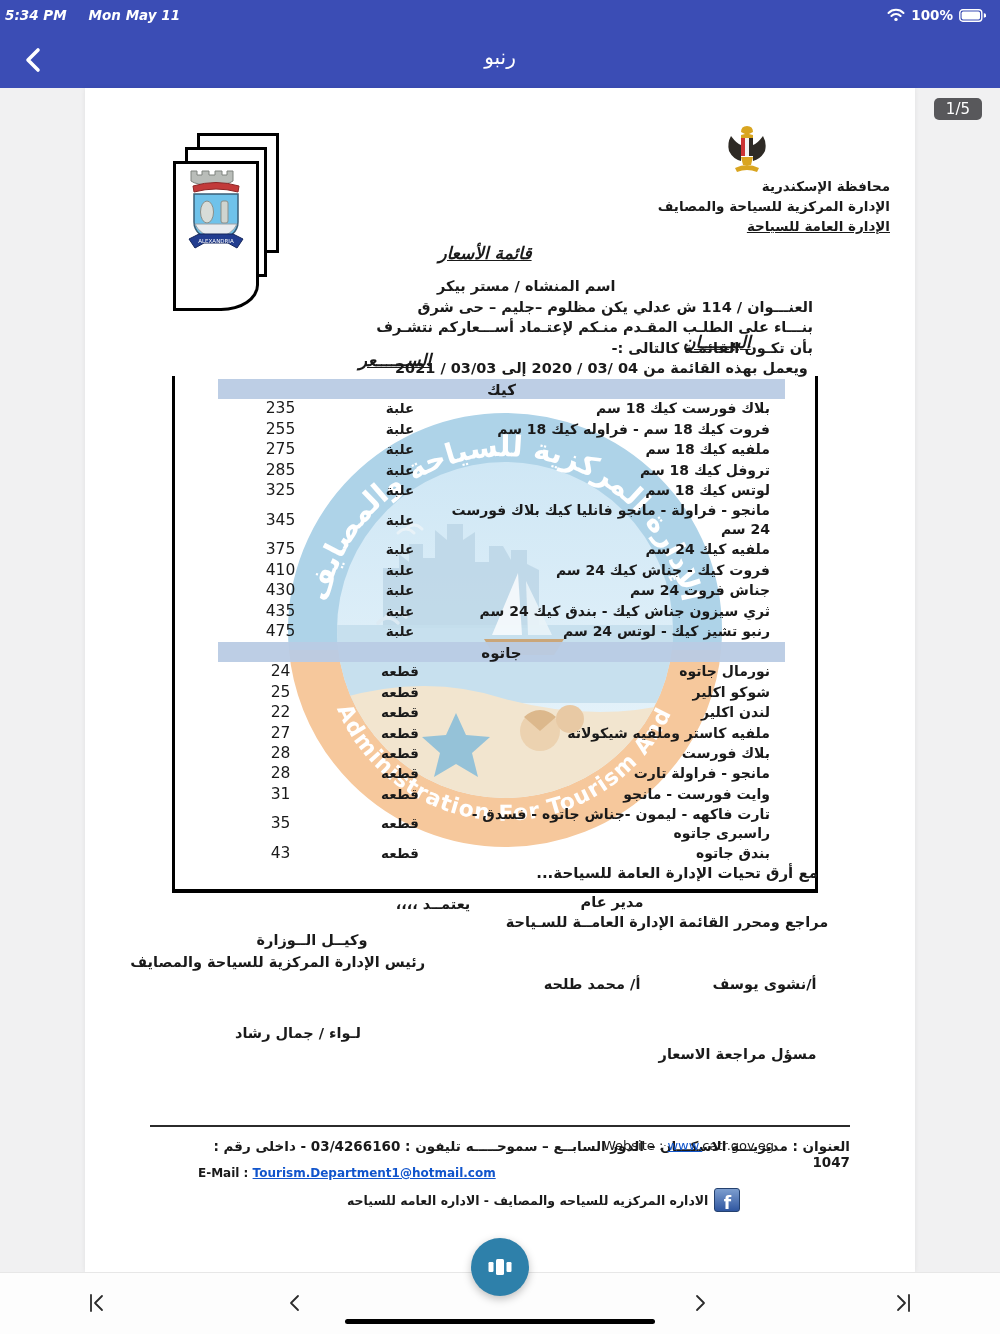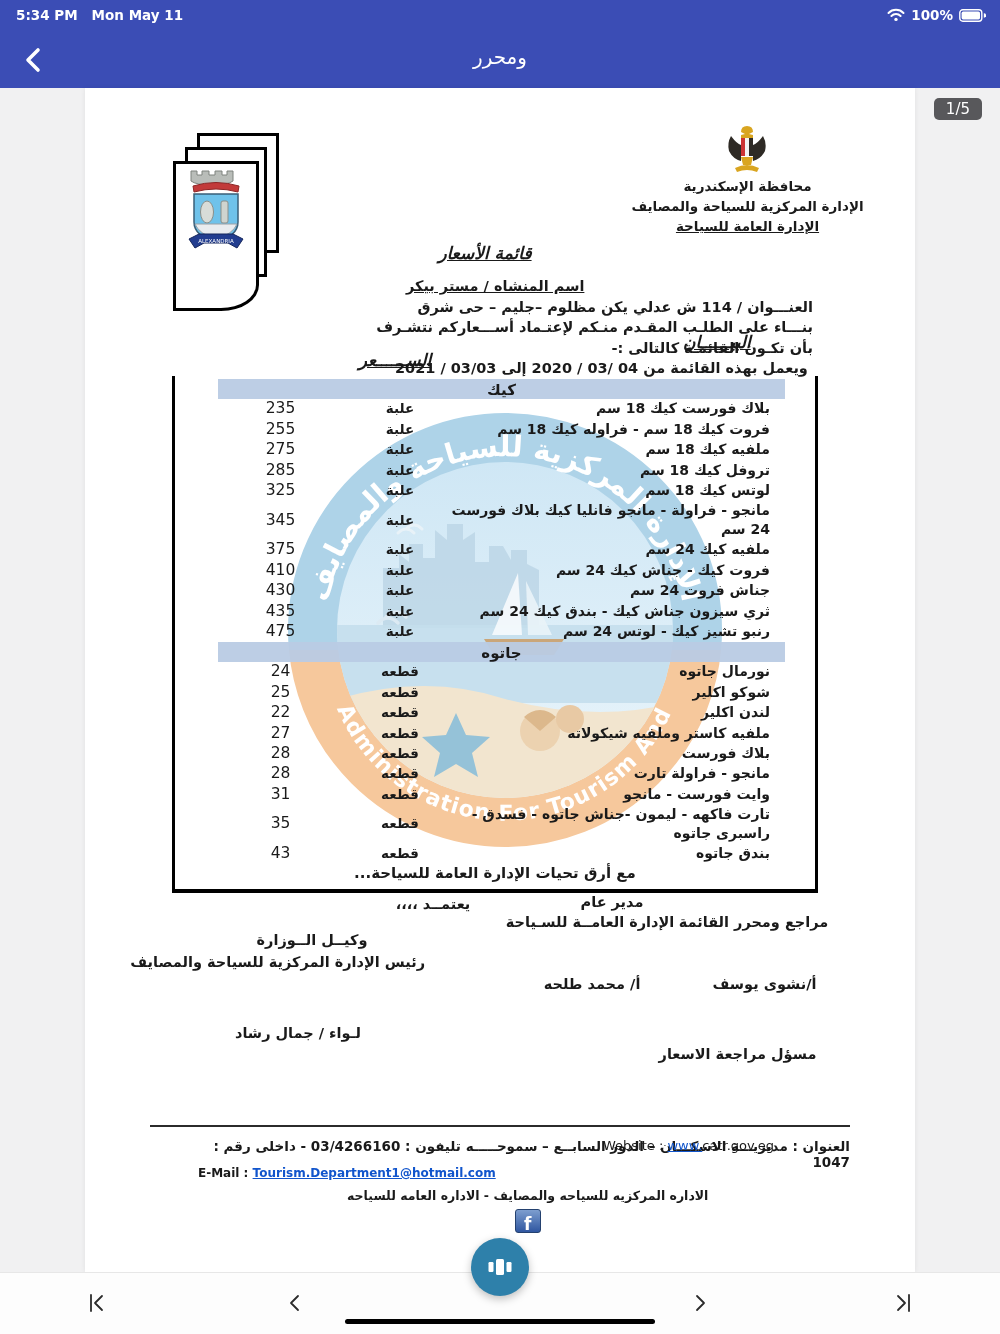--- a/index.html
+++ b/index.html
@@ -2,41 +2,41 @@
 <html lang="ar"><head>
 <meta charset="utf-8">
 <style>
   html,body{margin:0;padding:0;background:#d8d8d8;}
   *{box-sizing:border-box;}
   .screen{position:relative;width:1000px;height:1334px;margin:0 auto;background:#f1f1f2;overflow:hidden;
           font-family:"DejaVu Sans",sans-serif;color:#1a1a1a;}
   
   .statusbar{position:absolute;left:0;top:0;width:100%;height:30px;background:#3b4db5;color:#fff;
              display:flex;align-items:center;font-size:13.5px;font-weight:600;}
-  .sb-left{position:absolute;left:16px;display:flex;gap:14px;}
+  .sb-left{position:absolute;left:5px;display:flex;gap:22px;font-style:italic;}
   .sb-right{position:absolute;right:14px;display:flex;align-items:center;gap:6px;}
   
   .navbar{position:absolute;left:0;top:30px;width:100%;height:58px;background:#3b4db5;}
   .nav-title{position:absolute;left:0;right:0;top:15px;text-align:center;color:#fff;font-size:20px;}
   .back-btn{position:absolute;left:18px;top:14px;width:32px;height:32px;cursor:pointer;display:flex;align-items:center;justify-content:center;}
   
   .page-badge{position:absolute;right:18px;top:98px;background:#58585b;color:#fff;font-size:15px;
               padding:2px 12px;border-radius:5px;z-index:30;}
   
   .page{position:absolute;left:85px;top:88px;width:830px;height:1184px;background:#fff;
         box-shadow:0 0 5px rgba(0,0,0,.07);}
   .abs{position:absolute;}
   
   .stack{position:absolute;left:88px;top:45px;width:112px;height:180px;}
   .sheet{position:absolute;background:#fff;border:3.5px solid #000;}
   .sheet.s1{left:24px;top:0;width:82px;height:120px;}
   .sheet.s2{left:12px;top:14px;width:82px;height:130px;}
   .sheet.s3{left:0;top:28px;width:86px;height:150px;border-bottom-right-radius:38px 26px;}
   
-  .gov-header{position:absolute;left:520px;top:88px;width:285px;text-align:center;
+  .gov-header{position:absolute;left:520px;top:88px;width:285px;
               font-size:13.5px;font-weight:bold;line-height:20px;direction:rtl;}
   .gov-header .u{text-decoration:underline;}
   .doc-title{position:absolute;left:340px;top:155px;width:120px;text-align:center;font-size:17px;
              font-weight:bold;font-style:italic;text-decoration:underline;direction:rtl;}
   .intro{position:absolute;left:288px;top:188px;width:440px;direction:rtl;text-align:right;
          font-size:14.5px;font-weight:bold;line-height:20.5px;}
   .intro .validity{margin-left:22px;text-align:left;direction:rtl;}
   
   .frame{position:absolute;left:87px;top:288px;width:646px;height:517px;
          border-left:3px solid #000;border-right:3px solid #000;border-bottom:4px solid #000;z-index:3;pointer-events:none;}
@@ -44,35 +44,35 @@
               font-weight:bold;font-style:italic;text-decoration:underline;direction:rtl;}
   .thead-price{position:absolute;left:220px;top:262px;width:180px;text-align:center;font-size:17px;
                font-weight:bold;font-style:italic;text-decoration:underline;direction:rtl;}
   .tbody{position:absolute;left:133px;top:291px;width:567px;z-index:2;}
   .band{height:20px;line-height:22px;text-align:center;background:rgba(185,203,228,.95);
         font-weight:bold;font-size:15px;direction:rtl;}
   .trow{display:flex;align-items:center;min-height:20.4px;line-height:19.5px;}
   .tprice{margin-left:20px;width:85px;text-align:center;font-size:15.5px;}
   .tunit{margin-left:30px;width:94px;text-align:center;font-size:13.5px;font-weight:bold;}
   .titem{flex:1;text-align:right;padding-right:15px;font-size:14px;font-weight:bold;direction:rtl;}
-  .closing{position:absolute;left:87px;top:776px;width:646px;text-align:center;font-size:15px;
+  .closing{position:absolute;left:87px;top:776px;width:646px;text-align:right;font-size:15px;
            font-weight:bold;direction:rtl;z-index:3;}
   
   .watermark{position:absolute;left:203px;top:325px;width:434px;height:434px;z-index:1;}
   
   .sig{position:absolute;text-align:center;font-size:14.5px;font-weight:bold;direction:rtl;white-space:nowrap;}
   
   .divider{position:absolute;left:65px;top:1037px;width:700px;border-top:2px solid #2b2b2b;}
   .f-line1{position:absolute;left:110px;top:1050px;width:655px;direction:rtl;text-align:right;
            font-size:13.5px;font-weight:bold;}
   .f-email{position:absolute;left:113px;top:1078px;font-size:12px;font-weight:700;}
   .f-web{position:absolute;left:518px;top:1050px;font-size:13px;font-weight:400;}
   .link{color:#1155cc;text-decoration:underline;cursor:pointer;}
   .f-fb{position:absolute;left:262px;top:1100px;display:flex;align-items:center;gap:6px;
-        font-size:12.5px;font-weight:600;direction:ltr;flex-direction:column;}
+        font-size:12.5px;font-weight:600;direction:ltr;}
   .fb-icon{width:26px;height:24px;background:linear-gradient(#7d9ecf,#2f56a0);border:1px solid #24416f;
            border-radius:3px;color:#fff;font-weight:bold;font-size:17px;display:flex;align-items:flex-end;
            justify-content:center;line-height:15px;cursor:pointer;}
   
   .toolbar{position:absolute;left:0;bottom:0;width:100%;height:62px;background:#fdfdfd;border-top:1px solid #e7e7e7;}
   .tb-btn{position:absolute;top:12px;width:36px;height:36px;display:flex;align-items:center;justify-content:center;
           color:#2b2b2b;cursor:pointer;}
   .fab{position:absolute;left:471px;top:1238px;width:58px;height:58px;border-radius:50%;background:#2e80aa;
        box-shadow:0 3px 8px rgba(0,0,0,.25);display:flex;align-items:center;justify-content:center;cursor:pointer;z-index:20;}
   .home-bar{position:absolute;left:345px;top:1319px;width:310px;height:5px;background:#000;border-radius:3px;cursor:pointer;}
@@ -107,21 +107,21 @@
   </div>
 
   <div class="navbar">
     <div class="back-btn">
       <span style="display:flex;">
         <svg width="22" height="26" viewBox="0 0 22 26">
             <polyline points="15,3 5,13 15,23" fill="none" stroke="#fff" stroke-width="3.6" stroke-linecap="round" stroke-linejoin="round"></polyline>
           </svg>
       </span>
     </div>
-    <div class="nav-title">ومحرر</div>
+    <div class="nav-title">رنبو</div>
   </div>
 
   <div class="page-badge">1/5</div>
 
   <div class="page">
 
     <div class="stack">
       <div class="sheet s1"></div>
       <div class="sheet s2"></div>
       <div class="sheet s3"></div>
@@ -150,21 +150,21 @@
 
     <div class="gov-header">
       <div>محافظة الإسكندرية</div>
       <div>الإدارة المركزية للسياحة والمصايف</div>
       <div class="u">الإدارة العامة للسياحة</div>
     </div>
 
     <div class="doc-title">قائمة الأسعار</div>
 
     <div class="intro">
-      <div style="text-align:right;margin-left:33px;text-align:left;direction:rtl;text-decoration:underline;"><span>اسم المنشاه / مستر بيكر</span></div>
+      <div style="text-align:right;margin-left:64px;text-align:left;direction:rtl;"><span>اسم المنشاه / مستر بيكر</span></div>
       <div>العنـــوان /  114 ش عدلي يكن مظلوم  –جليم  – حى شرق</div>
       <div>بنـــاء على الطلـب  المقـدم منـكم لإعتـماد أســـعاركم نتشـرف بأن تكـون القائمـة كالتالى :-</div>
       <div class="validity">ويعمل بهذه القائمة من 04 /03 / 2020 إلى 03/03 / 2021</div>
     </div>
 
     <div class="thead-item">البيــــــان</div>
     <div class="thead-price">الســــــعر</div>
 
     <svg class="watermark" viewBox="0 0 434 434">
       <defs>

